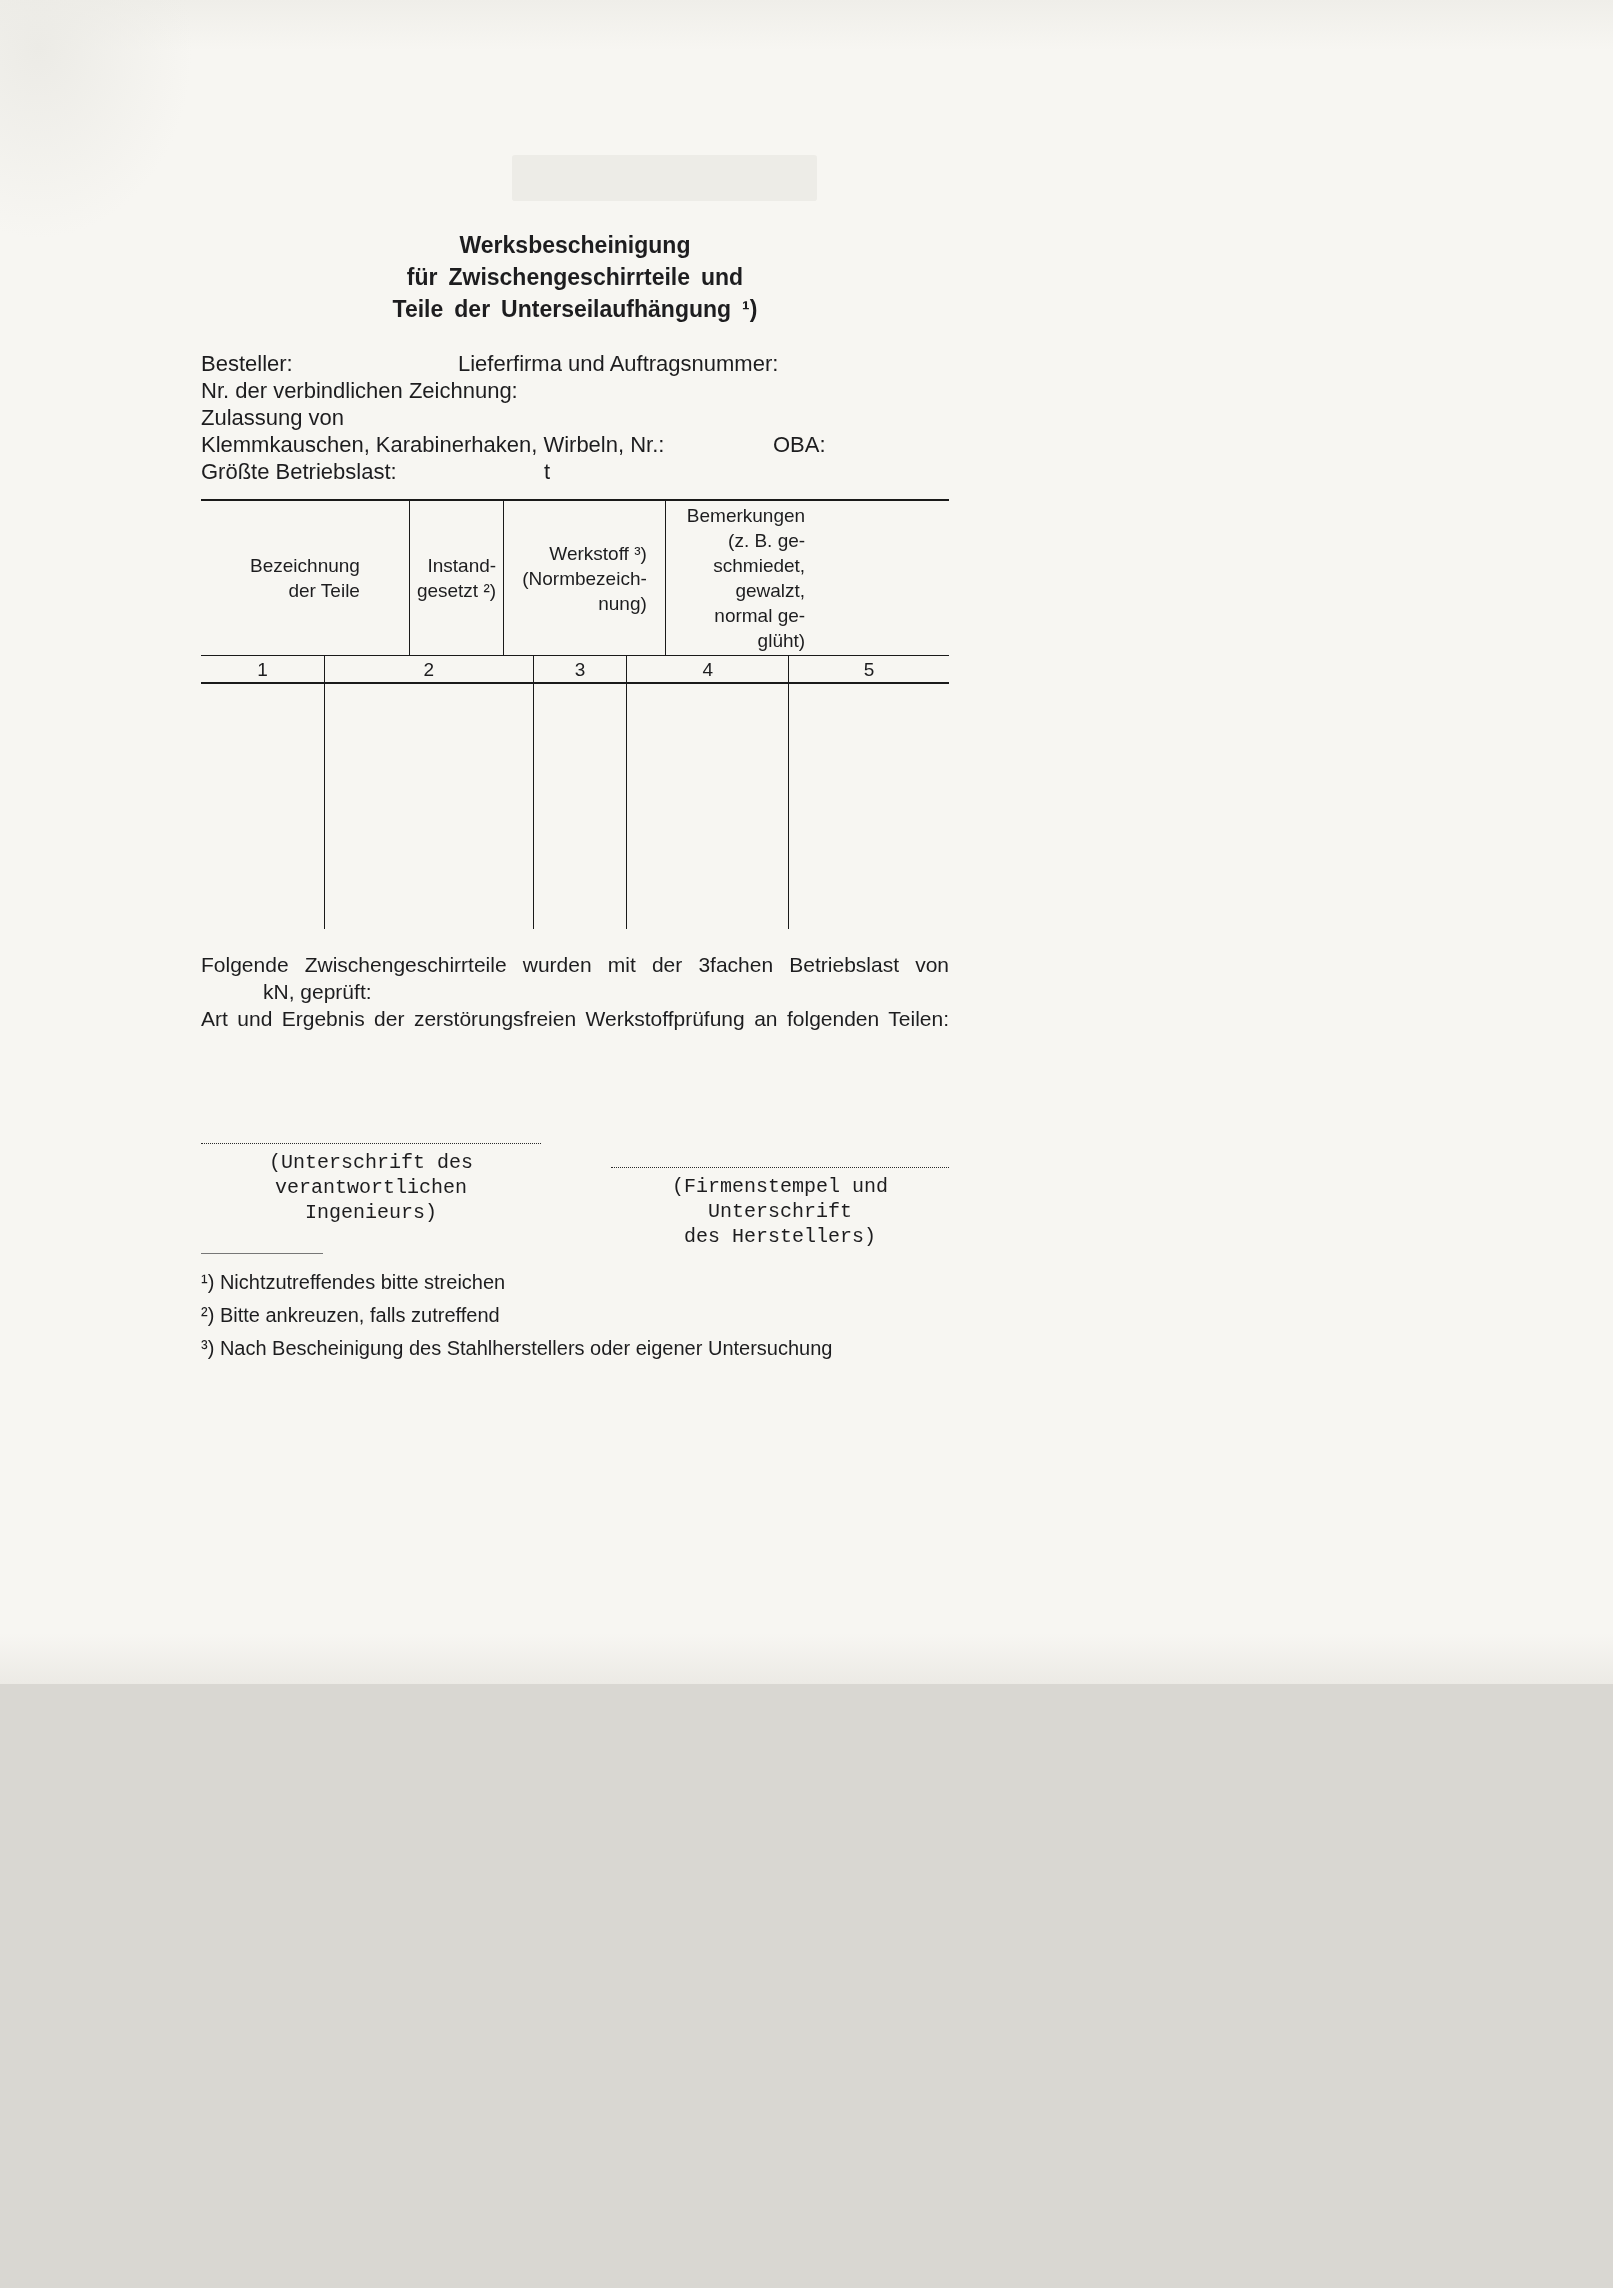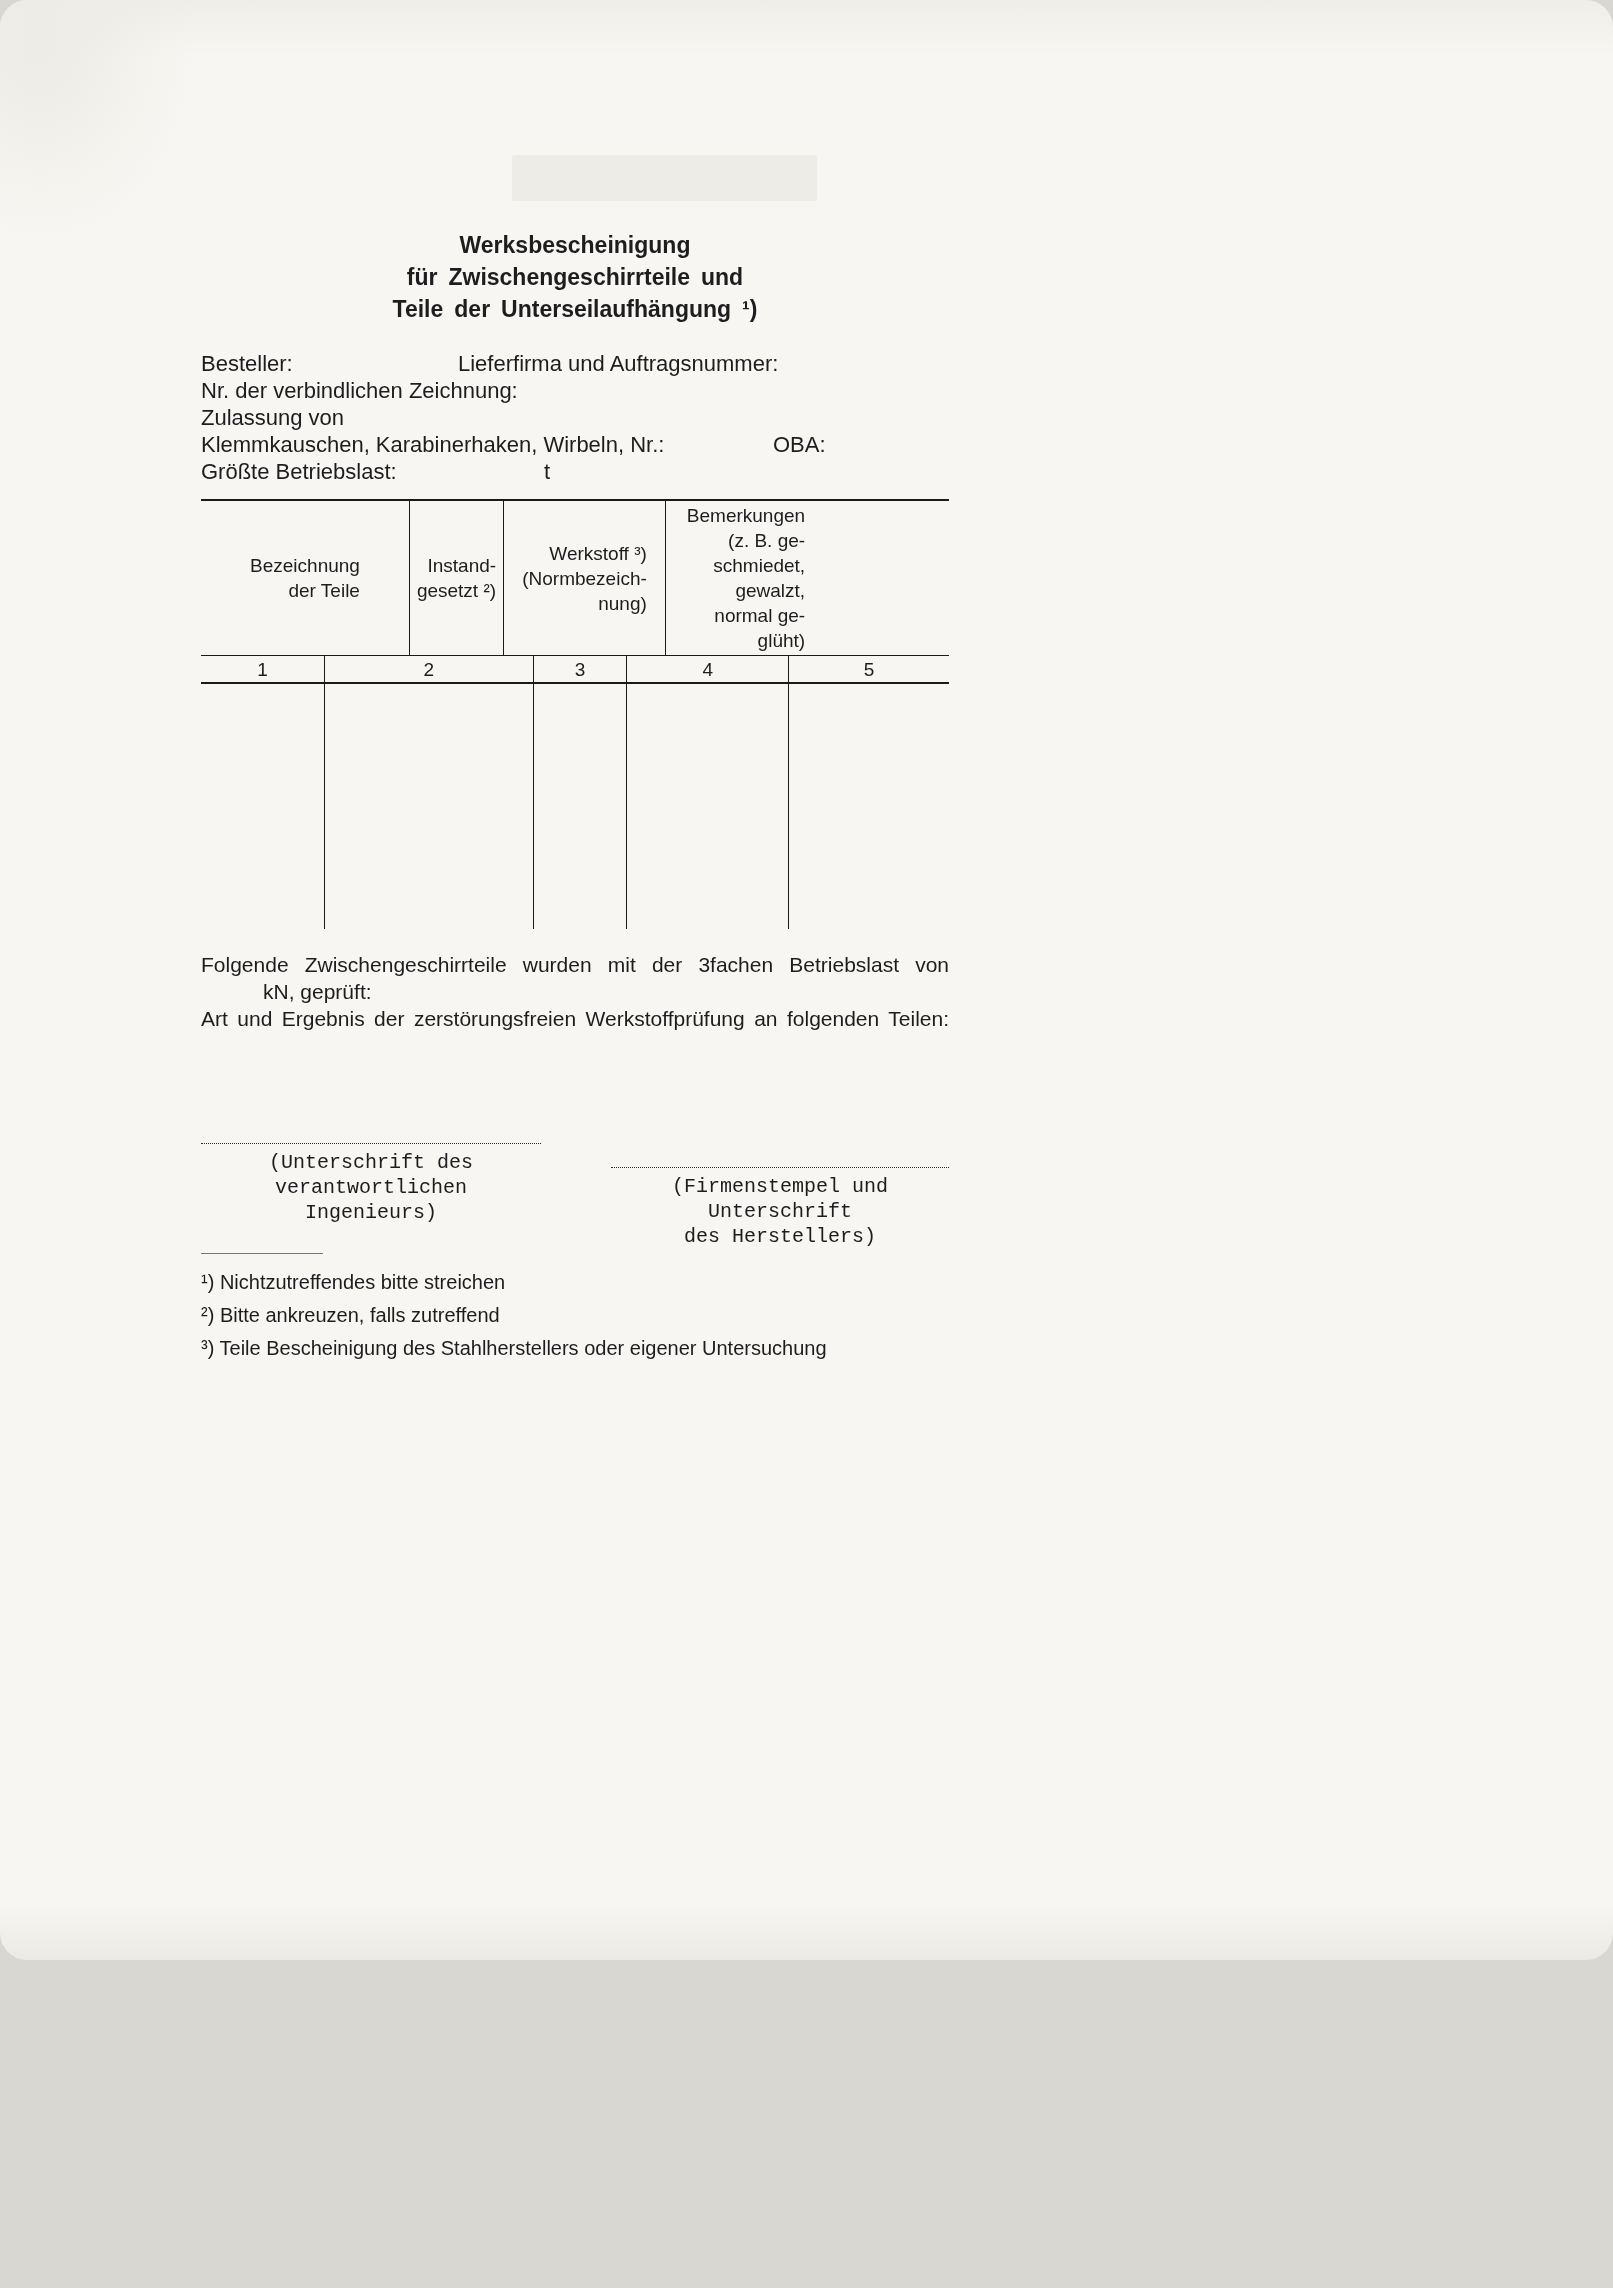--- a/index.html
+++ b/index.html
@@ -1,28 +1,27 @@
 <!DOCTYPE html>
 <html style="font-size:14.8px"><head>
 <meta charset="utf-8">
 <style>
   * { box-sizing: border-box; margin: 0; padding: 0; }
   html, body { background: #d9d7d2; }
   .page {
     position: relative;
     width: 1613px;
-    height: 1960px;
+    height: 1684px;
     margin: 0 auto;
     background:
       linear-gradient(180deg, #efeee9 0%, #f7f6f2 3%, #f7f6f2 97%, #eceae5 100%),
       #f7f6f2;
     font-family: "Liberation Sans", sans-serif;
     color: #1d1d1f;
     overflow: hidden;
-    border-radius: 27px;
   }
   .scan-artifact-top {
     position: absolute; left: 512px; top: 155px; width: 305px; height: 46px;
     background: #edece7; border-radius: 2.8px;
   }
   .scan-artifact-corner {
     position: absolute; left: 0; top: 0; width: 194px; height: 240px;
     background: radial-gradient(ellipse at 20% 20%, #ecebe6 0%, rgba(236,235,230,0) 70%);
   }
   .content { position: absolute; left: 201px; width: 748px; }
@@ -142,17 +141,17 @@
       <div class="sig-rule"></div>
       <div class="sig-caption">(Firmenstempel und Unterschrift
 des Herstellers)</div>
     </div>
   </div>
 
   <div class="foot-divider"></div>
   <div class="content foot-block">
     <div class="foot-line">¹) Nichtzutreffendes bitte streichen</div>
     <div class="foot-line">²) Bitte ankreuzen, falls zutreffend</div>
-    <div class="foot-line">³) Teile Bescheinigung des Stahlherstellers oder eigener Untersuchung</div>
+    <div class="foot-line">³) Nach Bescheinigung des Stahlherstellers oder eigener Untersuchung</div>
   </div>
 
 </div>
 
 
 </body></html>

